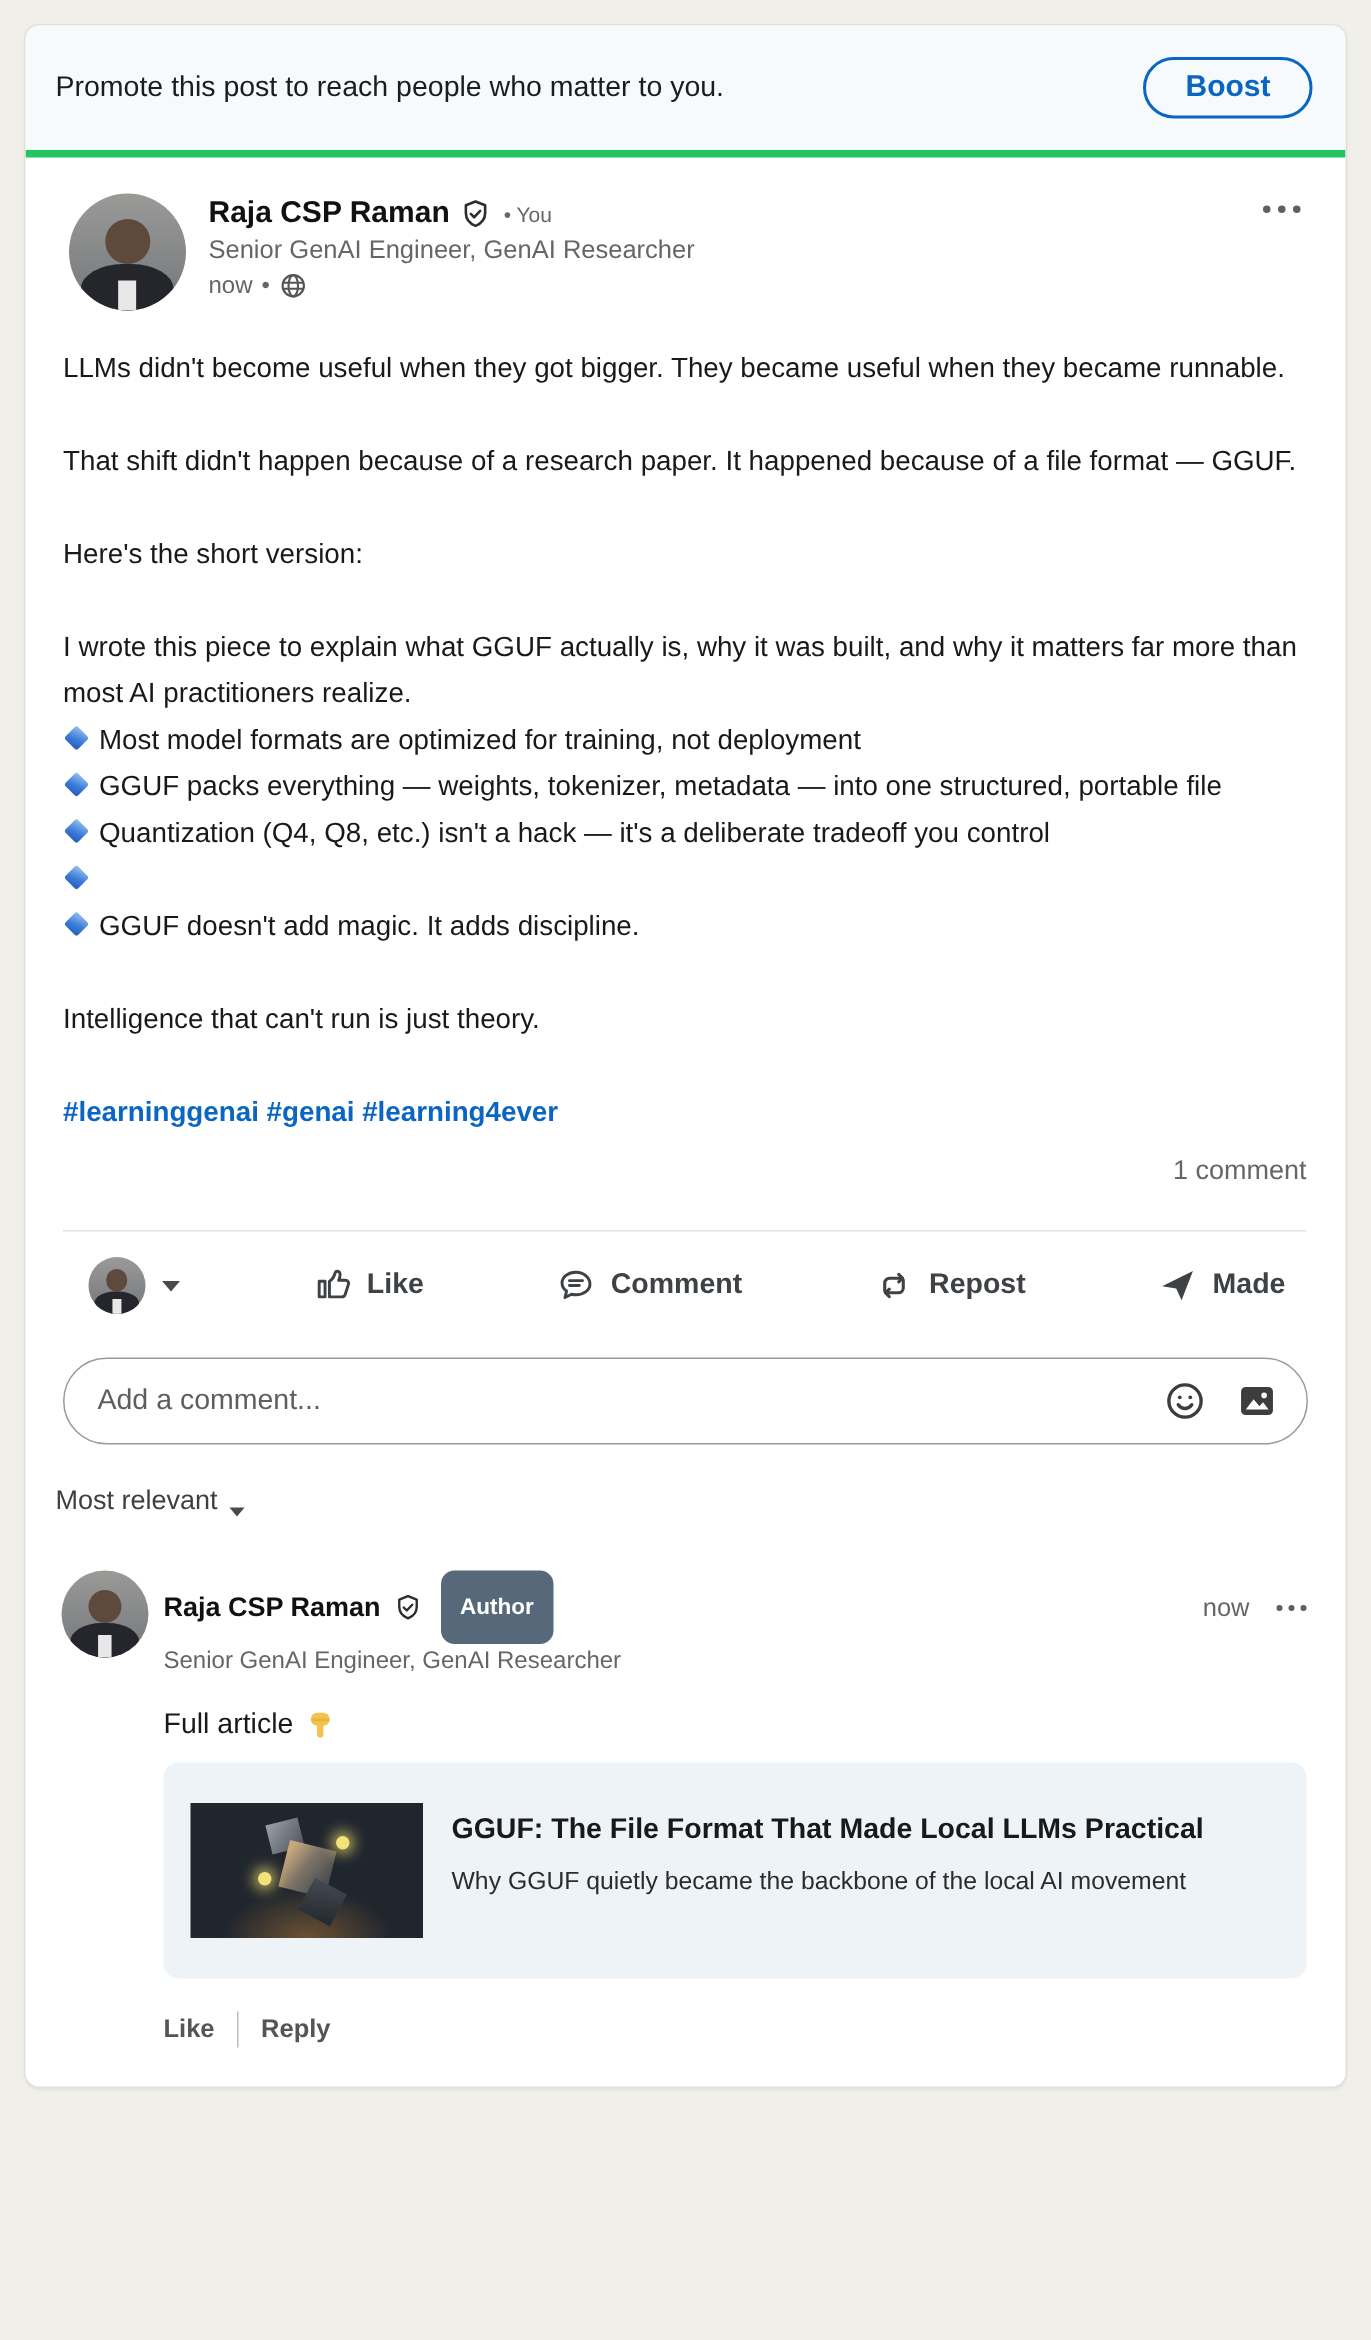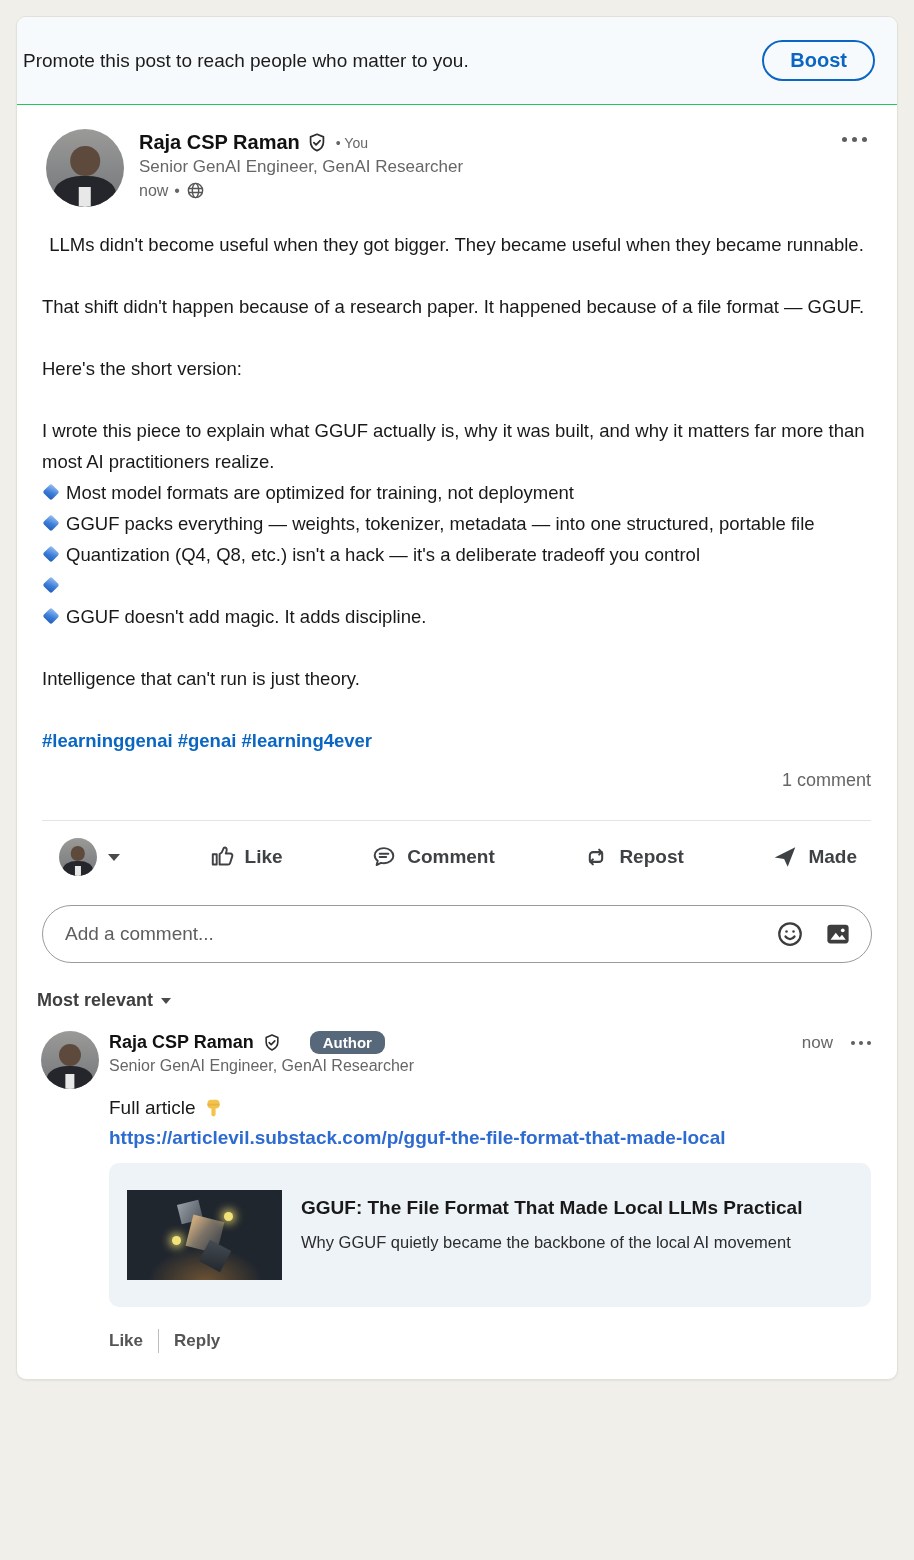--- a/index.html
+++ b/index.html
@@ -15,23 +15,23 @@
     position:absolute; left:16px; top:16px; width:882px;
     background:#ffffff;
     border:1px solid #e2e0da;
     border-radius:10px;
     box-shadow:0 1px 2px rgba(0,0,0,.06);
     overflow:hidden;
     padding-bottom:26px;
   }
   
   .promo {
-    height:88px; background:#f7fafc; border-bottom:1px solid #22c55e;
+    height:88px; background:#f7fafc; border-bottom:5px solid #22c55e;
     display:flex; align-items:center; justify-content:space-between;
-    padding:0 22px 0 6px;
+    padding:0 22px 0 20px;
   }
   .promo-text { font-size:19px; color:#1c1c1c; }
   .boost-btn {
     border:2px solid #0a66c2; color:#0a66c2; background:transparent;
     font-weight:700; font-size:20px; border-radius:24px; padding:7px 26px;
     font-family:"Liberation Sans", sans-serif; cursor:pointer;
   }
   
   .post-header { display:flex; margin:24px 26px 0 29px; position:relative; gap:15px; }
   .avatar { border-radius:50%; background:linear-gradient(180deg,#9a9a98,#74767a); position:relative; overflow:hidden; flex-shrink:0; }
@@ -43,21 +43,21 @@
   .name-line { display:flex; align-items:center; gap:6px; }
   .name { font-size:20px; font-weight:700; color:#111; }
   .meta-you { font-size:14px; color:#666; margin-left:2px; }
   .headline { font-size:17px; color:#666; margin-top:3px; }
   .time-line { display:flex; align-items:center; gap:6px; font-size:16px; color:#666; margin-top:4px; }
   .dots { position:absolute; right:0; top:4px; display:flex; gap:5px; cursor:pointer; padding:4px; }
   .dots i { width:5px; height:5px; border-radius:50%; background:#5f5f5f; display:block; }
   
   .post-body { margin:22px 26px 0 25px; font-size:18.5px; line-height:31px; color:#191919; }
   .post-body p { margin-top:31px; }
-  .post-body p.first { margin-top:0;text-align:center; }
+  .post-body p.first { margin-top:0; }
   .bullets div { margin:0; }
   .diamond {
     display:inline-block; width:12px; height:12px; margin:0 9px 1px 3px;
     background:linear-gradient(160deg,#9cc1ef 0%,#3d7edb 55%,#1f5bb5 100%);
     transform:rotate(45deg); border-radius:2px;
   }
   .hashtags { color:#0a66c2; font-weight:700; margin-top:31px; font-size:18.5px; }
   
   .counts-row { margin:14px 26px 0 25px; text-align:right; color:#666; font-size:18px; padding-bottom:29px; border-bottom:1px solid #e4e4e4; }
   
@@ -67,29 +67,29 @@
   .caret-down { width:0; height:0; border-left:6px solid transparent; border-right:6px solid transparent; border-top:7px solid #4a4a4a; }
   .act-btn { display:flex; align-items:center; gap:10px; background:none; border:none; color:#3f4245; font-weight:700; font-size:19px; font-family:"Liberation Sans", sans-serif; cursor:pointer; }
   .act-btn svg { display:block; }
   
   .comment-input-row { margin:16px 25px 0 25px; }
   .comment-pill { height:58px; border:1px solid #9a9a9a; border-radius:29px; display:flex; align-items:center; padding:0 18px 0 22px; gap:18px; }
   .comment-pill input { flex:1; border:none; outline:none; background:transparent; font-size:19px; color:#333; font-family:"Liberation Sans", sans-serif; }
   .comment-pill input::placeholder { color:#5e5e5e; opacity:1; }
   .pill-icon { cursor:pointer; display:flex; }
   
-  .sort-row { margin:27px 0 0 20px; display:inline-flex; align-items:center; gap:8px; color:#3f3f3f; font-weight:700; font-size:18px; cursor:pointer; }
+  .sort-row { margin:27px 0 16px 20px; display:inline-flex; align-items:flex-end; gap:8px; color:#3f3f3f; font-weight:400; font-size:18px; cursor:pointer; }
   .sort-row .caret-down { border-top-width:6px; border-left-width:5px; border-right-width:5px; }
   
   .comment-block { margin:20px 26px 0 24px; display:flex; gap:10px; }
   .avatar-sm { width:58px; height:58px; }
   .comment-main { flex:1; min-width:0; }
   .comment-head { display:flex; align-items:center; gap:8px; }
   .c-name { font-size:18px; font-weight:700; color:#111; }
-  .badge { background:#56687a; color:#fff; font-size:15px; font-weight:700; padding:3px 13px; border-radius:9px; margin-left:20px; }
+  .badge { background:#56687a; color:#fff; font-size:15px; font-weight:700; padding:16px 13px; border-radius:9px; margin-left:4px; }
   .c-right { margin-left:auto; display:flex; align-items:center; gap:18px; color:#666; font-size:17px; }
   .c-dots { display:flex; gap:4px; cursor:pointer; }
   .c-dots i { width:4px; height:4px; border-radius:50%; background:#5f5f5f; display:block; }
   .c-headline { color:#666; font-size:16px; margin-top:3px; }
   .c-text { margin-top:22px; font-size:19px; color:#191919; display:flex; align-items:center; gap:7px; }
   .c-link { display:block; margin-top:8px; font-size:19px; font-weight:700; color:#2e6bd0; text-decoration:none; word-break:break-all; }
   
   .preview-card { margin-top:14px; background:#eef3f8; border-radius:10px; padding:27px 22px 27px 18px; display:flex; gap:19px; cursor:pointer; }
   .thumb { width:155px; height:90px; background:#20262e; position:relative; overflow:hidden; flex-shrink:0; }
   .thumb .glow { position:absolute; left:10%; bottom:-30%; width:80%; height:70%; background:radial-gradient(ellipse at 50% 60%, rgba(175,120,55,.55), rgba(175,120,55,0) 65%); }
@@ -290,21 +290,20 @@
       <div class="c-text">
         <span>Full article</span>
         <span class="hand">
           <svg width="21" height="21" viewBox="0 0 24 24">
             <rect x="5" y="2" width="14" height="10" rx="4.5" fill="#f3c34c"></rect>
             <rect x="9.6" y="8" width="4.8" height="13" rx="2.4" fill="#f3c34c"></rect>
             <rect x="5" y="6.5" width="14" height="2.2" fill="#e0a93a" opacity="0.6"></rect>
           </svg>
         </span>
       </div>
-      <a class="c-link" href="#">https://articlevil.substack.com/p/gguf-the-file-format-that-made-local</a>
 
       <div class="preview-card">
         <div class="thumb">
           <div class="glow"></div>
           <div class="cube cube2"></div>
           <div class="cube cube1"></div>
           <div class="cube cube3"></div>
           <div class="spark spark1"></div>
           <div class="spark spark2"></div>
         </div>

